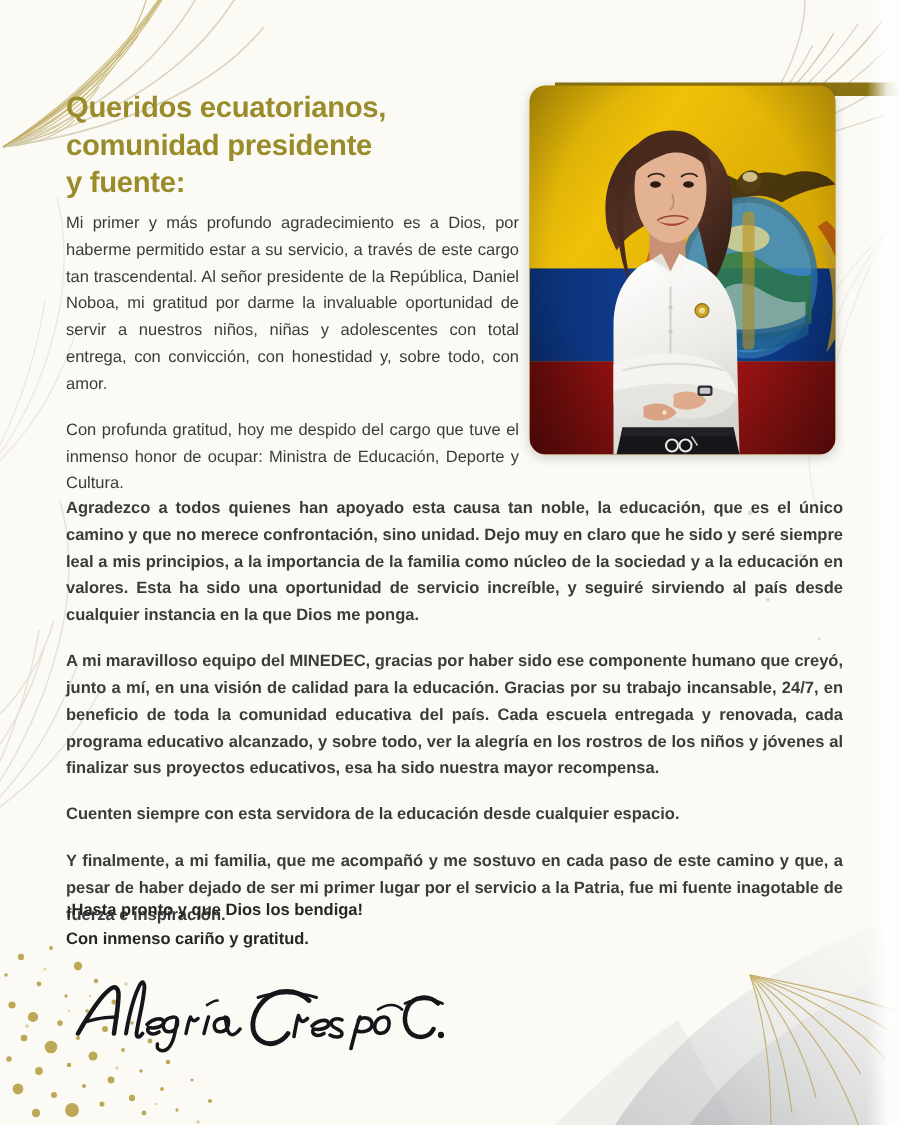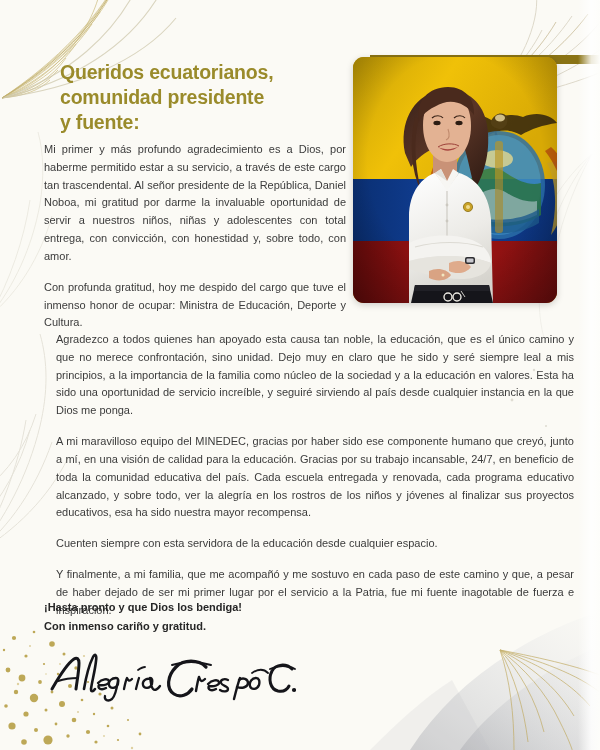--- a/index.html
+++ b/index.html
@@ -55,21 +55,21 @@
   .content {
     position: absolute;
     left: 0;
     top: 0;
     width: 600px;
     height: 750px;
   }
 
   .headline {
     position: absolute;
-    left: 60px;
+    left: 44px;
     top: 60px;
     width: 300px;
     color: #9a8b2b;
     font-size: 19.5px;
     font-weight: bold;
     line-height: 1.27;
     letter-spacing: -0.2px;
   }
   .headline span { display: block; }
 
@@ -89,23 +89,24 @@
 
   
   .body-col-narrow {
     position: absolute;
     left: 44px;
     top: 141px;
     width: 302px;
   }
   .body-col-wide {
     position: absolute;
-    left: 56px;
+    left: 44px;
     top: 331px;
     width: 518px;
+    font-weight: bold;
   }
   p.para {
     margin: 0 0 13px 0;
     color: #3b3b3b;
     font-size: 11px;
     line-height: 1.62;
     text-align: justify;
   }
   p.para:last-child { margin-bottom: 0; }
 

